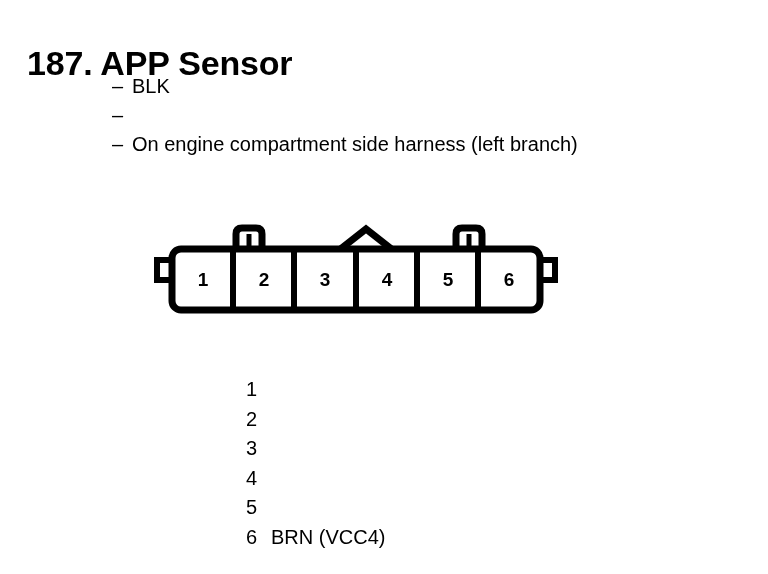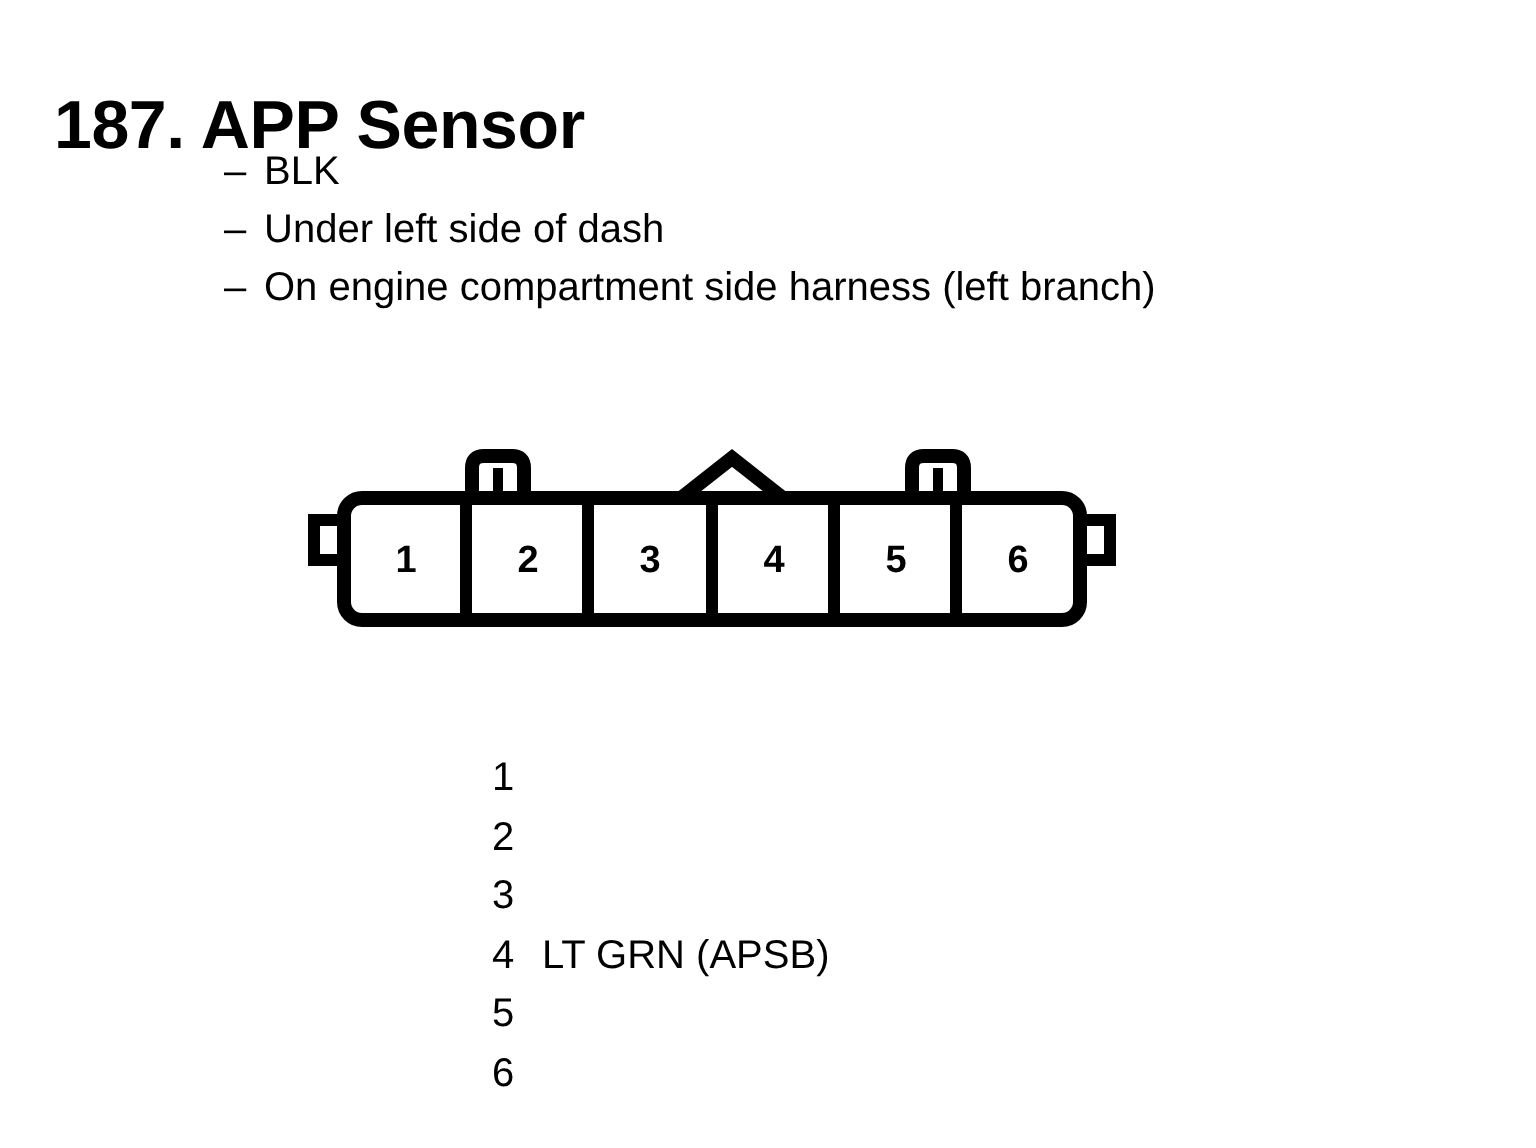--- a/index.html
+++ b/index.html
@@ -91,21 +91,20 @@
 
 <div id="description-list">
 
   <div class="desc-row">
     <span class="desc-dash">–</span>
     <span>BLK</span>
   </div>
 
   <div class="desc-row">
     <span class="desc-dash">–</span>
-    <span>Under left side of dash</span>
   </div>
 
   <div class="desc-row">
     <span class="desc-dash">–</span>
     <span>On engine compartment side harness (left branch)</span>
   </div>
 
 </div>
 
 <div id="connector-diagram">
@@ -150,24 +149,24 @@
   <div class="legend-row">
     <span class="legend-num">2</span>
   </div>
 
   <div class="legend-row">
     <span class="legend-num">3</span>
   </div>
 
   <div class="legend-row">
     <span class="legend-num">4</span>
-    <span>LT GRN (APSB)</span>
   </div>
 
   <div class="legend-row">
     <span class="legend-num">5</span>
   </div>
 
   <div class="legend-row">
     <span class="legend-num">6</span>
+    <span>BRN (VCC4)</span>
   </div>
 
 </div>
 
 </body></html>

